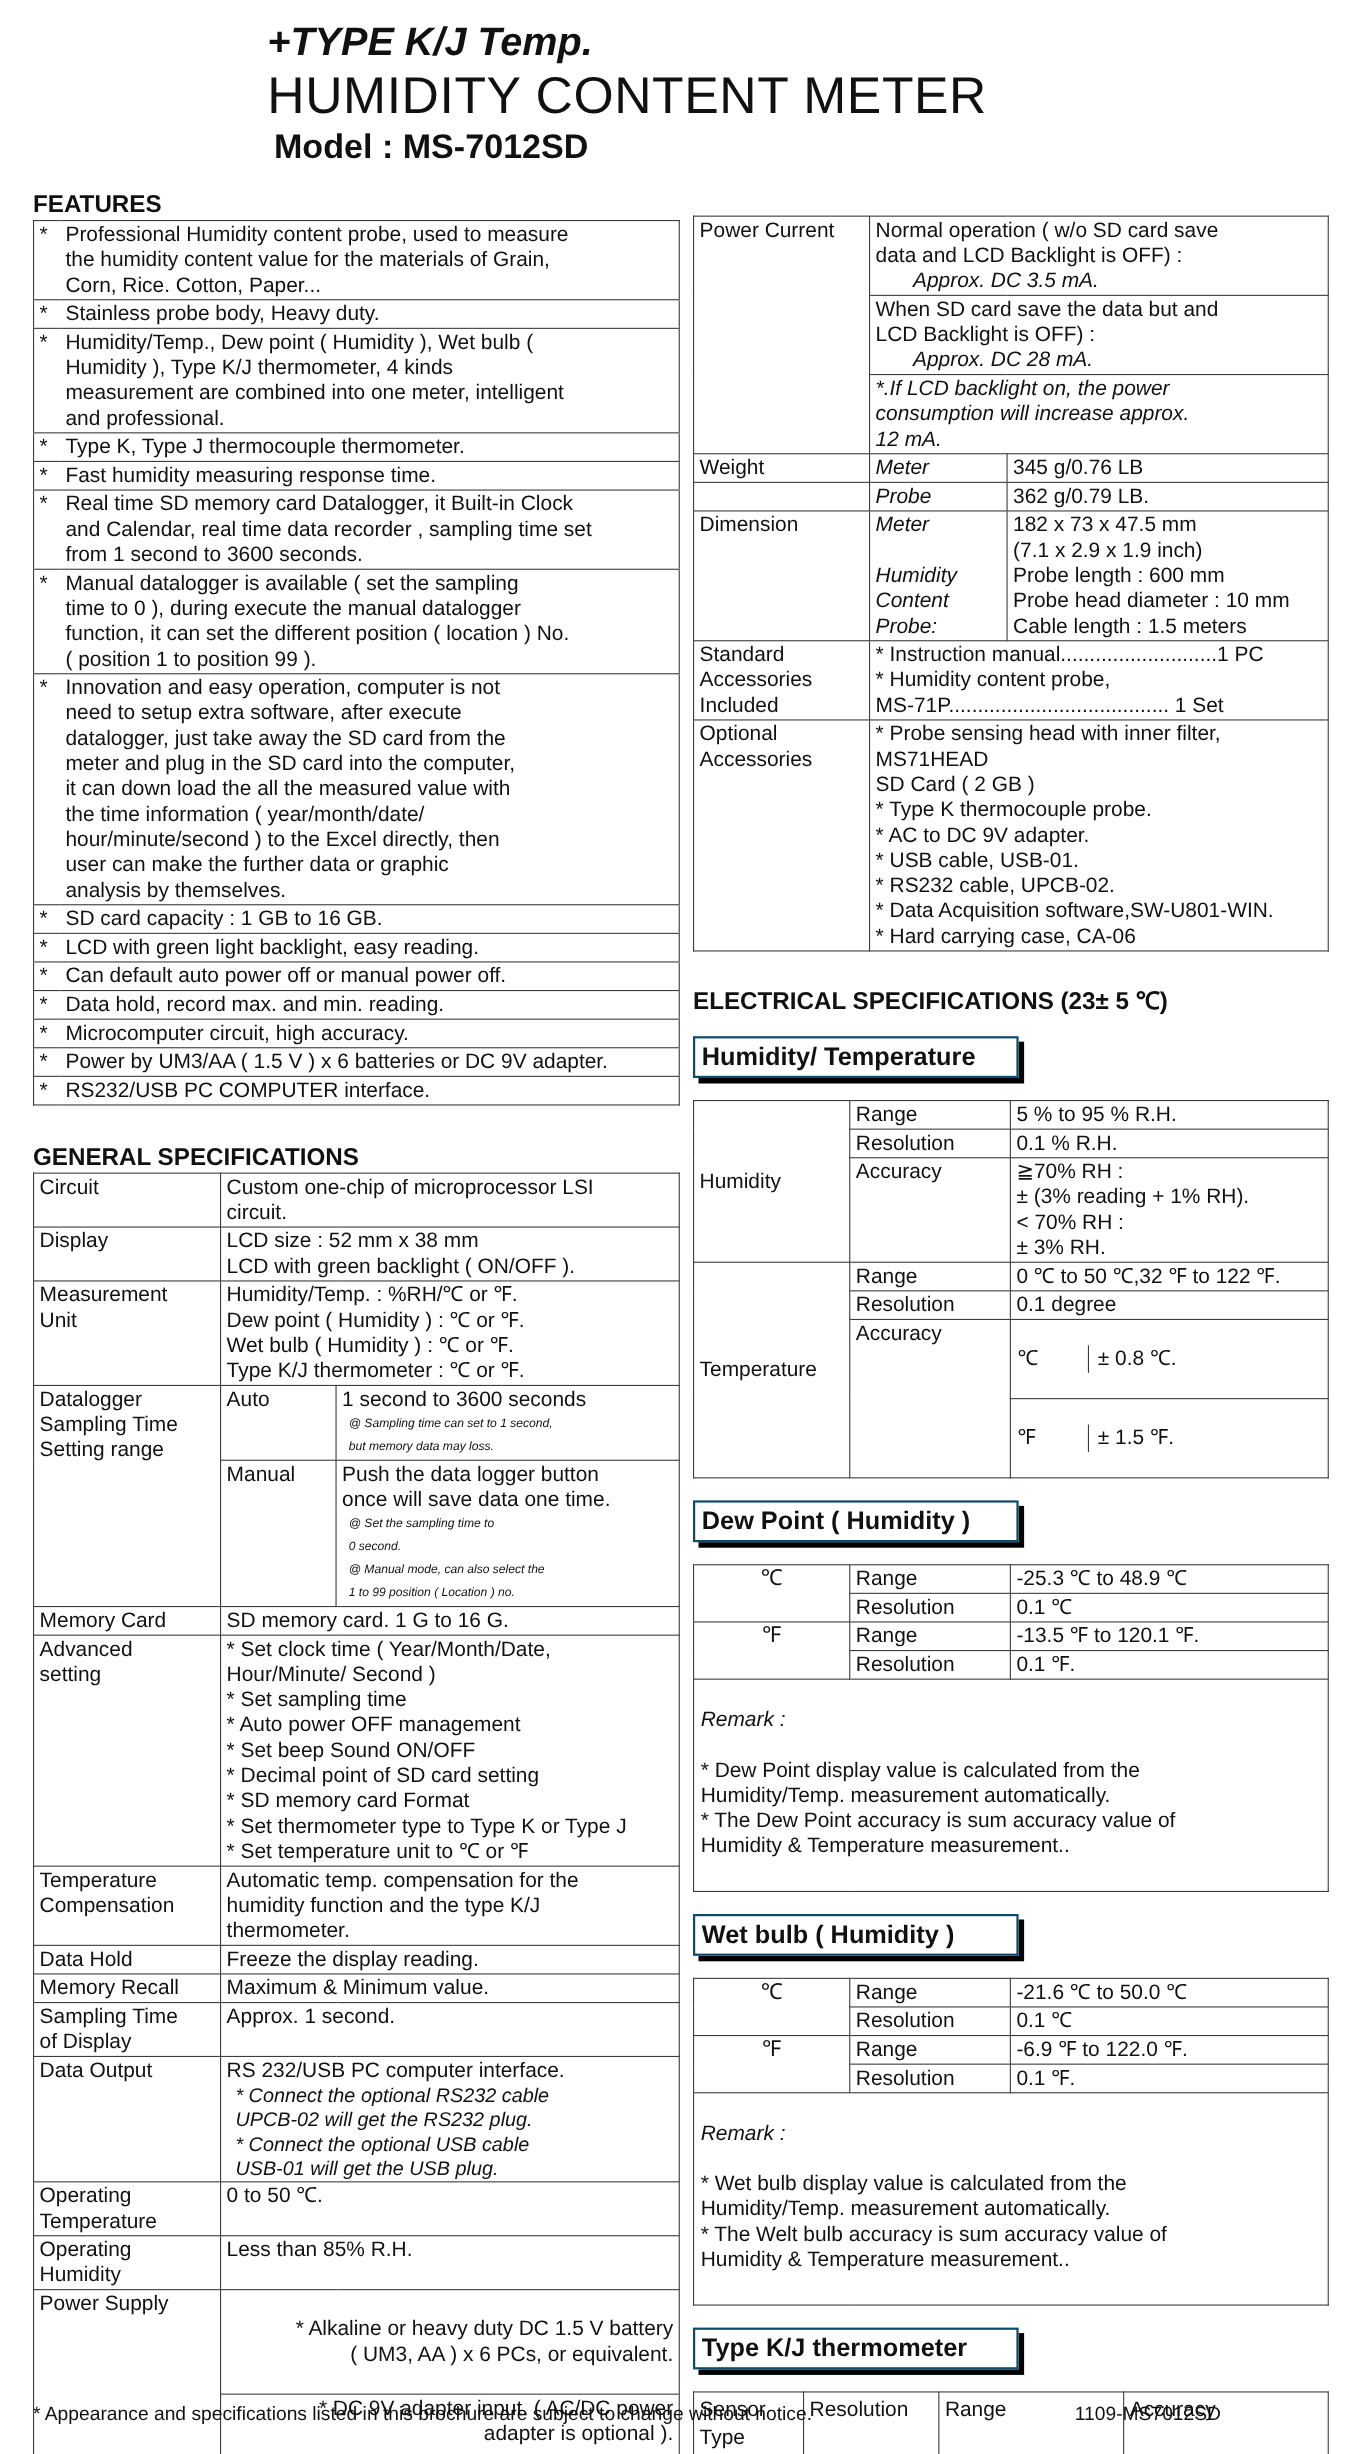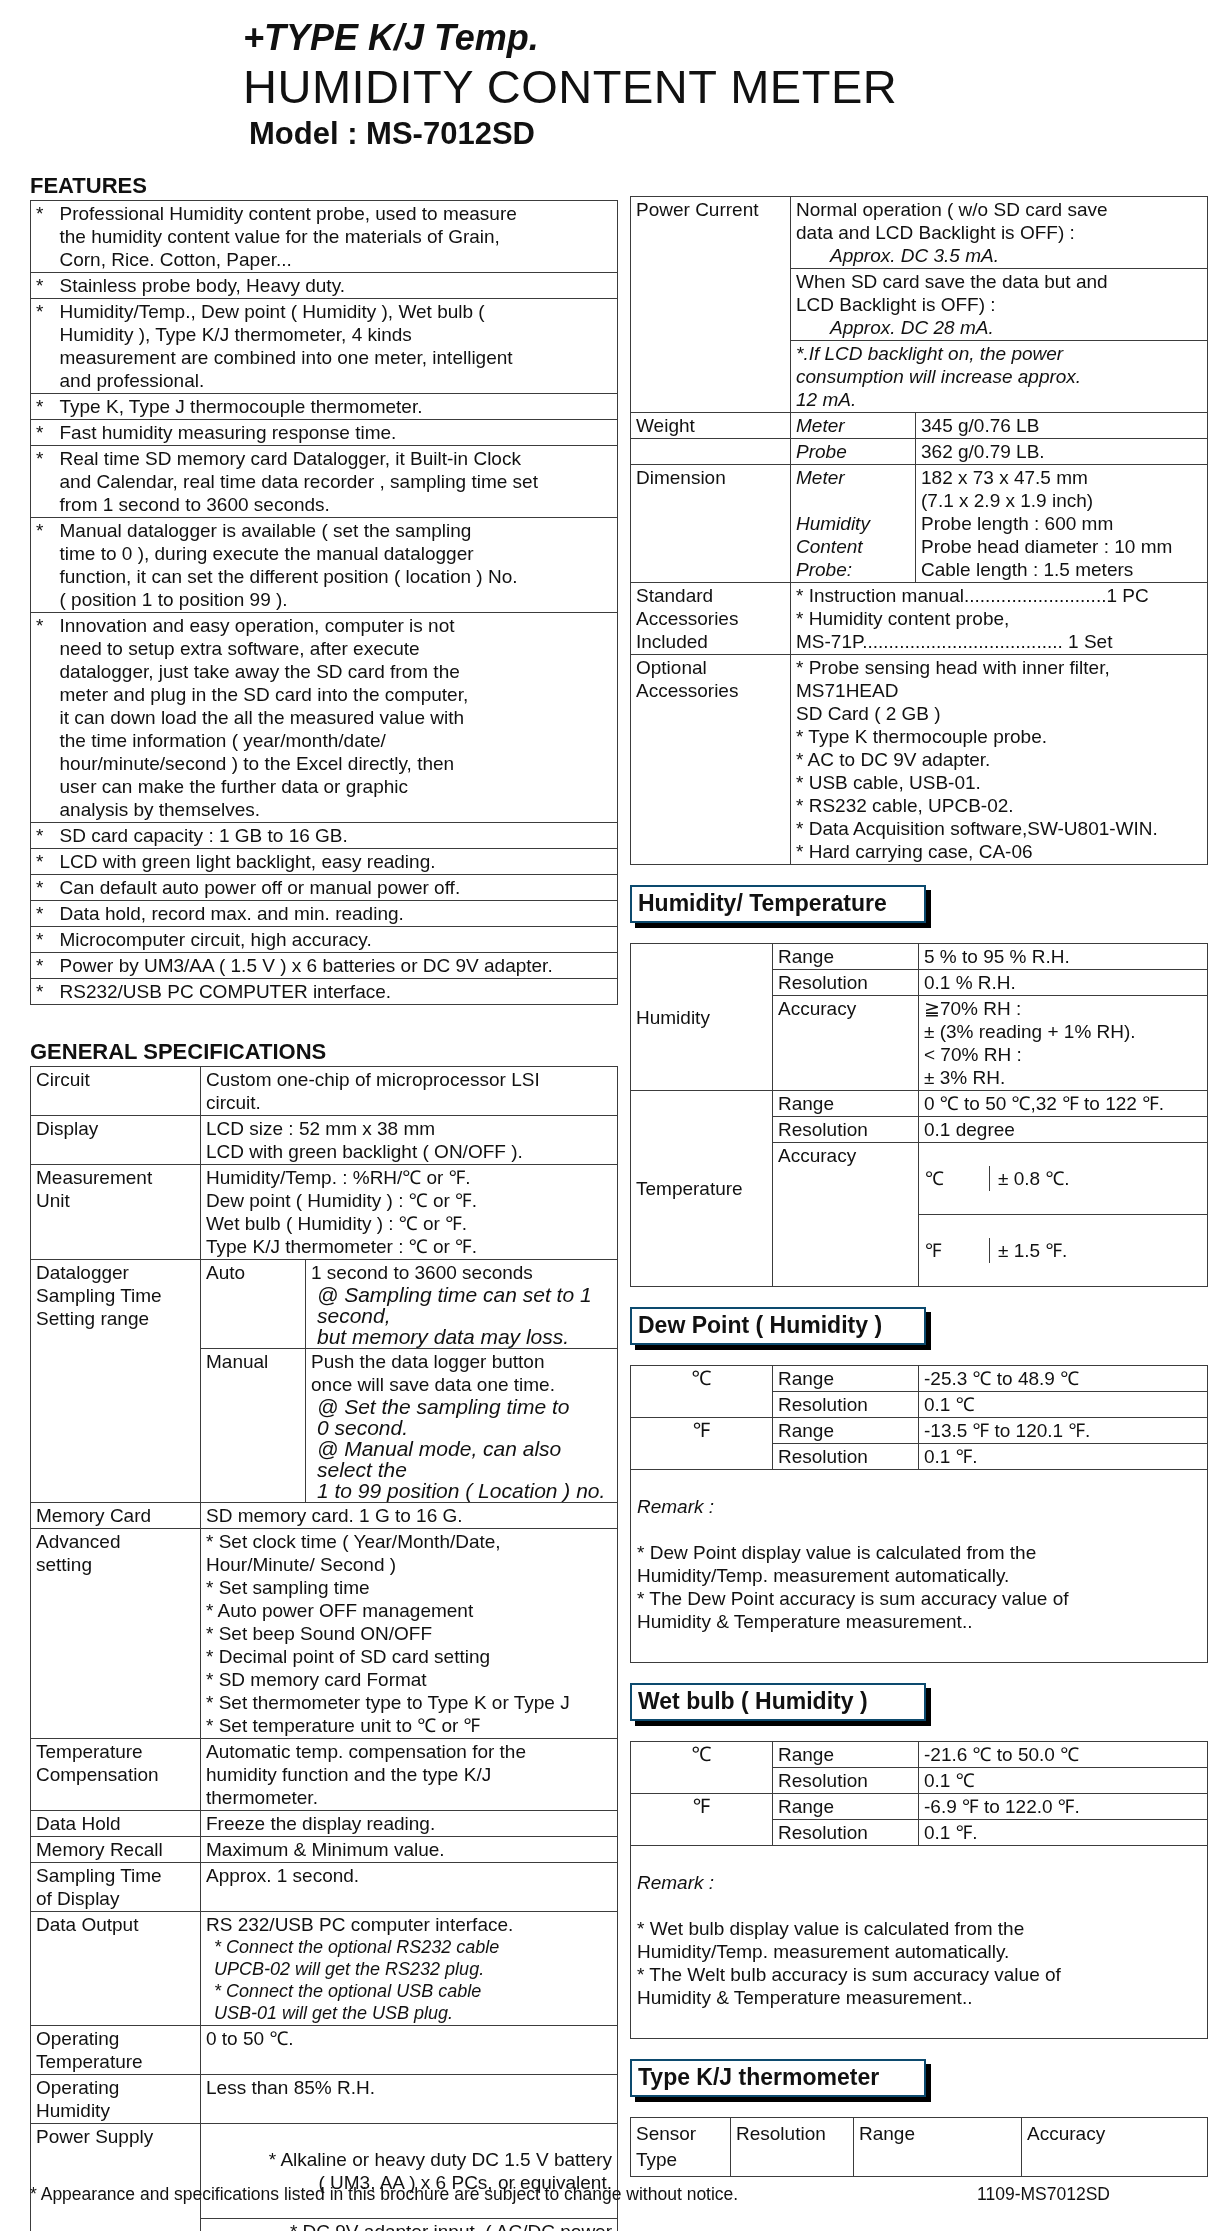--- a/index.html
+++ b/index.html
@@ -20,21 +20,21 @@
   .gs { margin-top:34px; }
   .elec { margin-top:32px; }
   
   table { border-collapse:collapse; width:100%; table-layout:fixed; }
   td { border:1px solid #3c3c3c; padding:1px 5px; vertical-align:top; white-space:pre-line; word-wrap:break-word; }
   td.lbl { vertical-align:top; }
   .features-table td { border:none; border-top:1px solid #3c3c3c; }
   .features-table { border:1px solid #3c3c3c; }
   .features-table tr:first-child td { border-top:none; }
   .features-table td.star { width:24px; padding-right:0; }
-  .note  { font-style:italic; font-size:21px; line-height:21px; padding-left:6px; }
+  .note  { font-style:italic; font-size:11px; line-height:21px; padding-left:6px; }
   .note.big { font-size:18px; line-height:22px; padding-left:8px; }
   .inote { font-style:italic; padding-left:34px; }
   .italic { font-style:italic; }
   .nopad { padding:0; }
   .subrow { padding:1px 5px;text-align:right; }
   .subrow.divider { border-top:1px solid #3c3c3c; }
   
   .bar {
     display:block; width:fit-content; min-width:272px; background:#fff;
     border:2px solid #0c4a6e; box-shadow:5px 5px 0 #000;
@@ -325,20 +325,21 @@
 *  Type K thermocouple probe.
 *  AC to DC 9V adapter.
 *  USB cable, USB-01.
 *  RS232 cable, UPCB-02.
 *  Data Acquisition software,SW-U801-WIN.
 *  Hard carrying case, CA-06</td>
       </tr>
     </tbody>
   </table>
 
+  <div class="sec-heading elec">ELECTRICAL SPECIFICATIONS  (23± 5 ℃)</div>
 
   <div class="bar">Humidity/ Temperature</div>
   <table class="elec-table">
     <colgroup>
         <col style="width:142px">
         <col style="width:146px">
         <col>
       </colgroup>
     <tbody>
       <tr>

